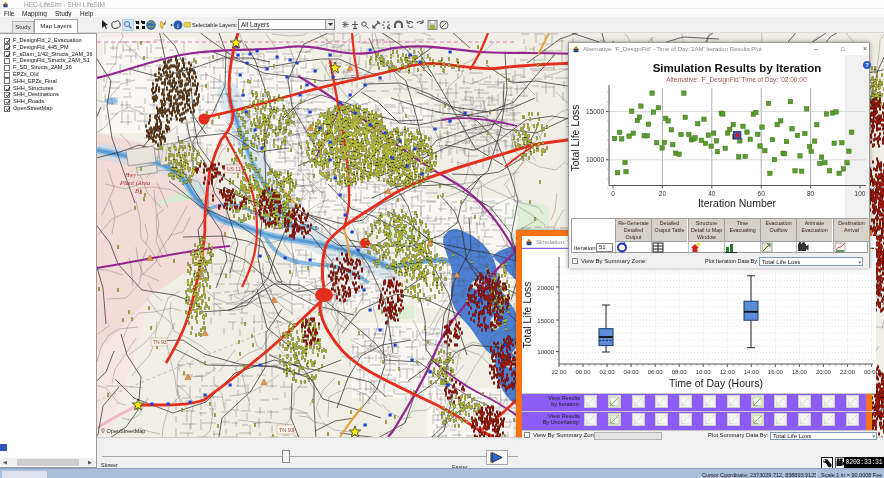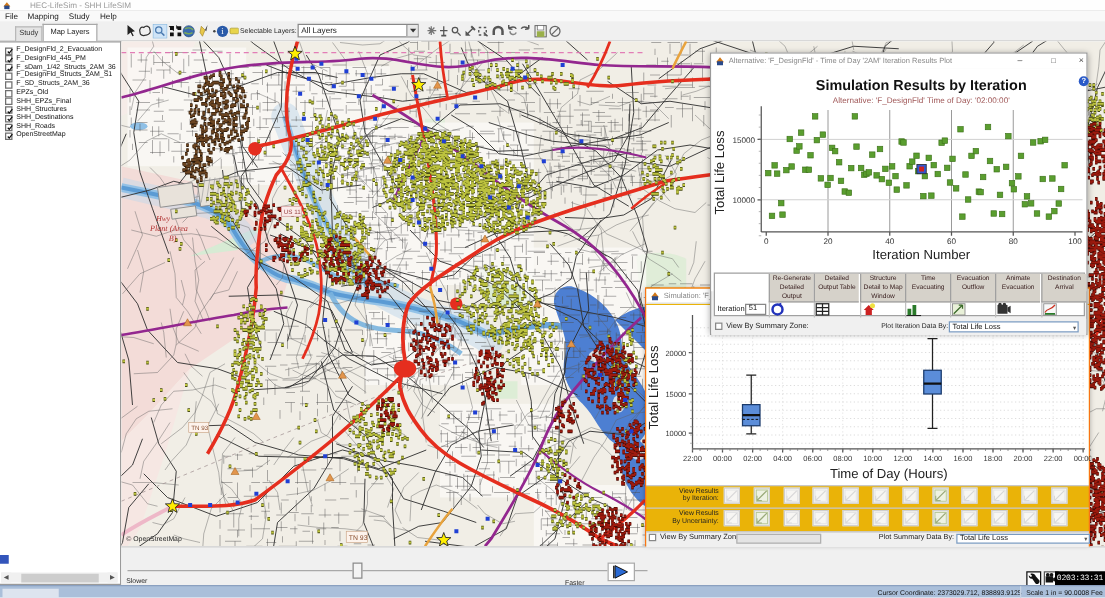--- a/index.html
+++ b/index.html
@@ -296,21 +296,21 @@
       </div>
 <div class="abs" style="left:747px;top:19px;width:40px;height:12px;background:#000;color:#f4f4f4;font-size:6.5px;font-family:'Liberation Mono',monospace;text-align:center;line-height:12px;letter-spacing:-0.2px;">0203:33:31</div>
 </div>
     <div class="abs" style="left:0;top:444px;width:7px;height:7px;background:#3355bb;"></div>
     <div class="abs" style="left:0;top:468px;width:884px;height:10px;background:#aabfda;border-top:1px solid #8aa0c0;">
 <div class="abs" style="left:2px;top:1.5px;width:45px;height:8px;background:#dde4ef;"></div>
 <span class="abs" style="left:702px;top:2.5px;font-size:5.5px;color:#111;">Cursor Coordinate: 2373029.712, 838893.9125</span>
 <div class="abs" style="left:816px;top:0;width:1px;height:10px;background:#c8d4e4;"></div>
 <span class="abs" style="left:821px;top:2.5px;font-size:5.5px;color:#111;">Scale 1 in = 90.0008 Fee</span>
 </div>
-    <div class="abs" style="left:516px;top:230px;width:356px;height:207px;background:#eab308;border:1px solid #f97316;box-shadow:0 0 4px rgba(0,0,0,0.3);">
+    <div class="abs" style="left:516px;top:230px;width:356px;height:207px;background:#8b5cf6;border:6px solid #f97316;box-shadow:0 0 4px rgba(0,0,0,0.3);">
       <div class="abs" style="left:0;top:0;width:354px;height:12px;background:#fff;border-bottom:1px solid #e0e0e0;">
 <svg class="abs" style="left:3px;top:2px" width="8" height="8" viewBox="0 0 10 10">
           <path d="M1,6 L5,1 L9,6 Z" fill="#d07818"></path>
           <rect x="2" y="5" width="6" height="4" fill="#2a4a8a"></rect>
         </svg>
 <span class="abs" style="left:14px;top:2.5px;font-size:6px;color:#888;">Simulation: 'F_DesignFld' - Summary Results Plot</span>
 </div>
       <div class="abs" style="left:0;top:13px;width:354px;height:144px;background:#fff;">
         <svg width="356" height="144" viewBox="0 0 356 144" font-family="Liberation Sans, sans-serif">
           <line x1="37" y1="18.2" x2="351" y2="18.2" stroke="#c8c8c8" stroke-width="0.5" stroke-dasharray="1,2"></line>
@@ -630,21 +630,21 @@
       <div class="abs" style="left:0;top:0;width:300px;height:12px;background:#fff;">
 <svg class="abs" style="left:3px;top:2px" width="8" height="8" viewBox="0 0 10 10">
           <path d="M1,6 L5,1 L9,6 Z" fill="#d07818"></path>
           <rect x="2" y="5" width="6" height="4" fill="#2a4a8a"></rect>
         </svg>
 <span class="abs" style="left:14px;top:2.5px;font-size:6px;color:#888;">Alternative: 'F_DesignFld' - Time of Day '2AM' Iteration Results Plot</span>
 <span class="abs" style="left:245px;top:2px;font-size:7px;color:#444;">–</span>
 <span class="abs" style="left:272px;top:2.5px;font-size:6px;color:#444;">□</span>
 <span class="abs" style="left:294px;top:2px;font-size:7px;color:#444;">×</span>
 </div>
-      <div class="abs" style="left:0;top:12px;width:300px;height:178px;background:#fff;padding-left:48px;">
+      <div class="abs" style="left:0;top:12px;width:276px;height:178px;background:#fff;padding-left:48px;">
         <div class="abs" style="left:294px;top:6px;width:8px;height:8px;border-radius:4px;background:#2a5ac8;color:#fff;font-size:6px;text-align:center;line-height:8px;font-weight:bold;">?</div>
         <div class="abs" style="left:-1px;top:0;">
           <svg width="302" height="163" viewBox="0 0 302 163" font-family="Liberation Sans, sans-serif">
             <text x="169" y="17" font-size="11.5" font-weight="bold" fill="#111" text-anchor="middle">Simulation Results by Iteration</text>
             <text x="169" y="27" font-size="6.5" fill="#a05858" text-anchor="middle">Alternative: 'F_DesignFld' Time of Day: '02:00:00'</text>
             <line x1="94.4" y1="33" x2="94.4" y2="130.5" stroke="#9a9a9a" stroke-width="0.8"></line>
             <line x1="143.8" y1="33" x2="143.8" y2="130.5" stroke="#9a9a9a" stroke-width="0.8"></line>
             <line x1="193.2" y1="33" x2="193.2" y2="130.5" stroke="#9a9a9a" stroke-width="0.8"></line>
             <line x1="242.6" y1="33" x2="242.6" y2="130.5" stroke="#9a9a9a" stroke-width="0.8"></line>
             <line x1="41" y1="56.5" x2="298" y2="56.5" stroke="#d0d0d0" stroke-width="0.8"></line>

